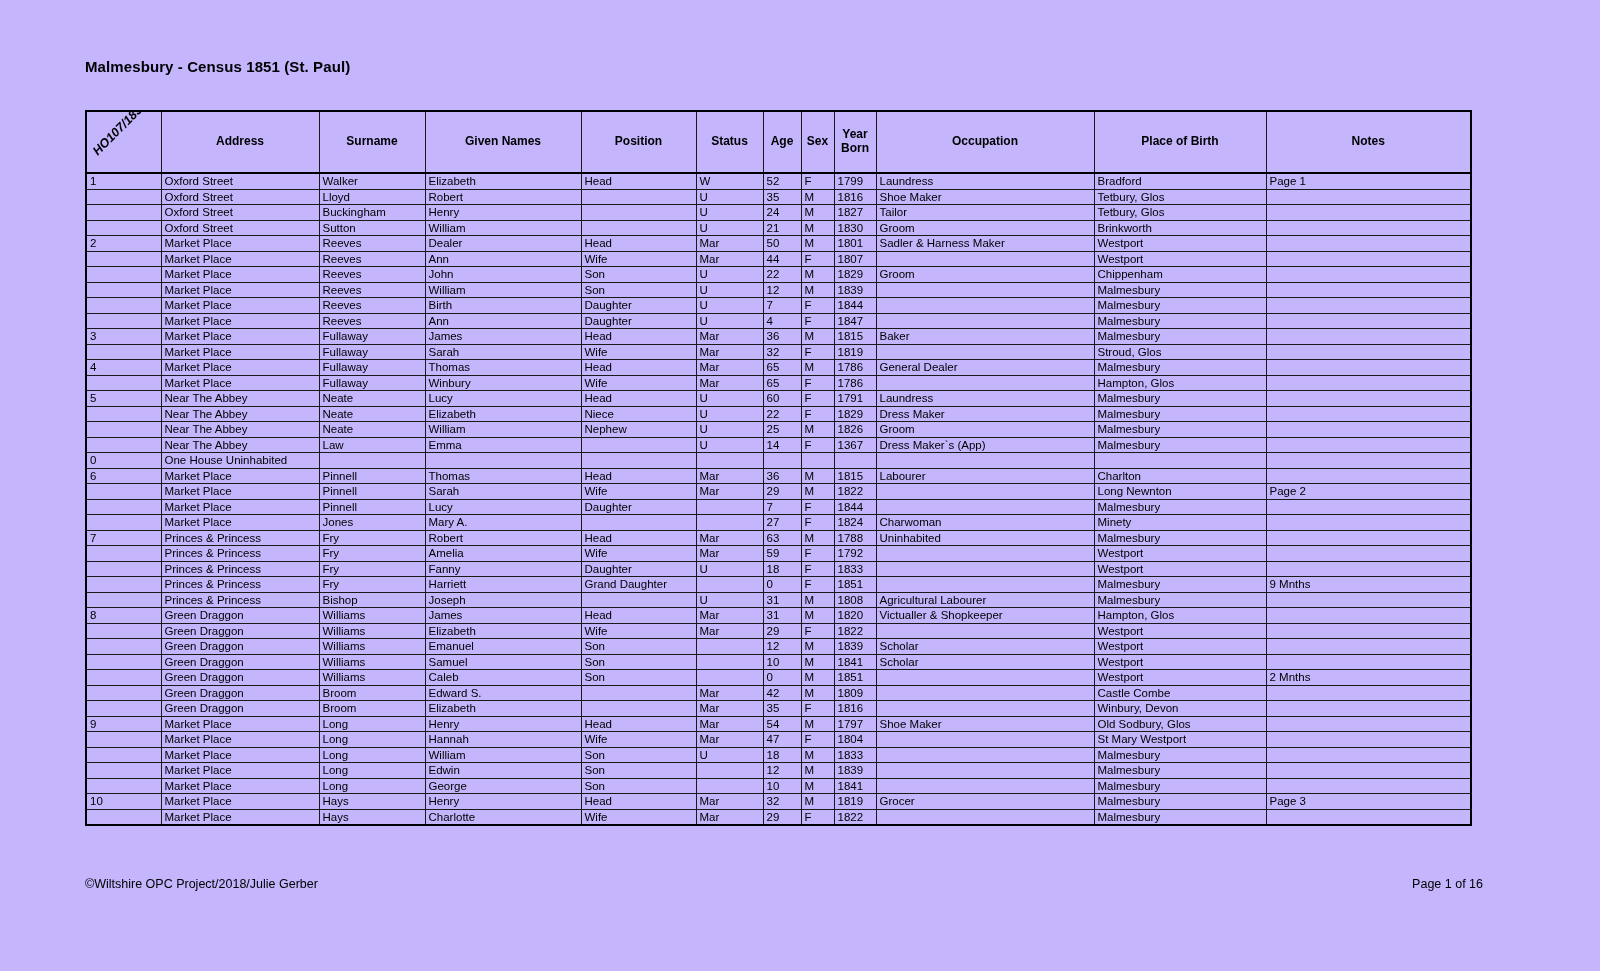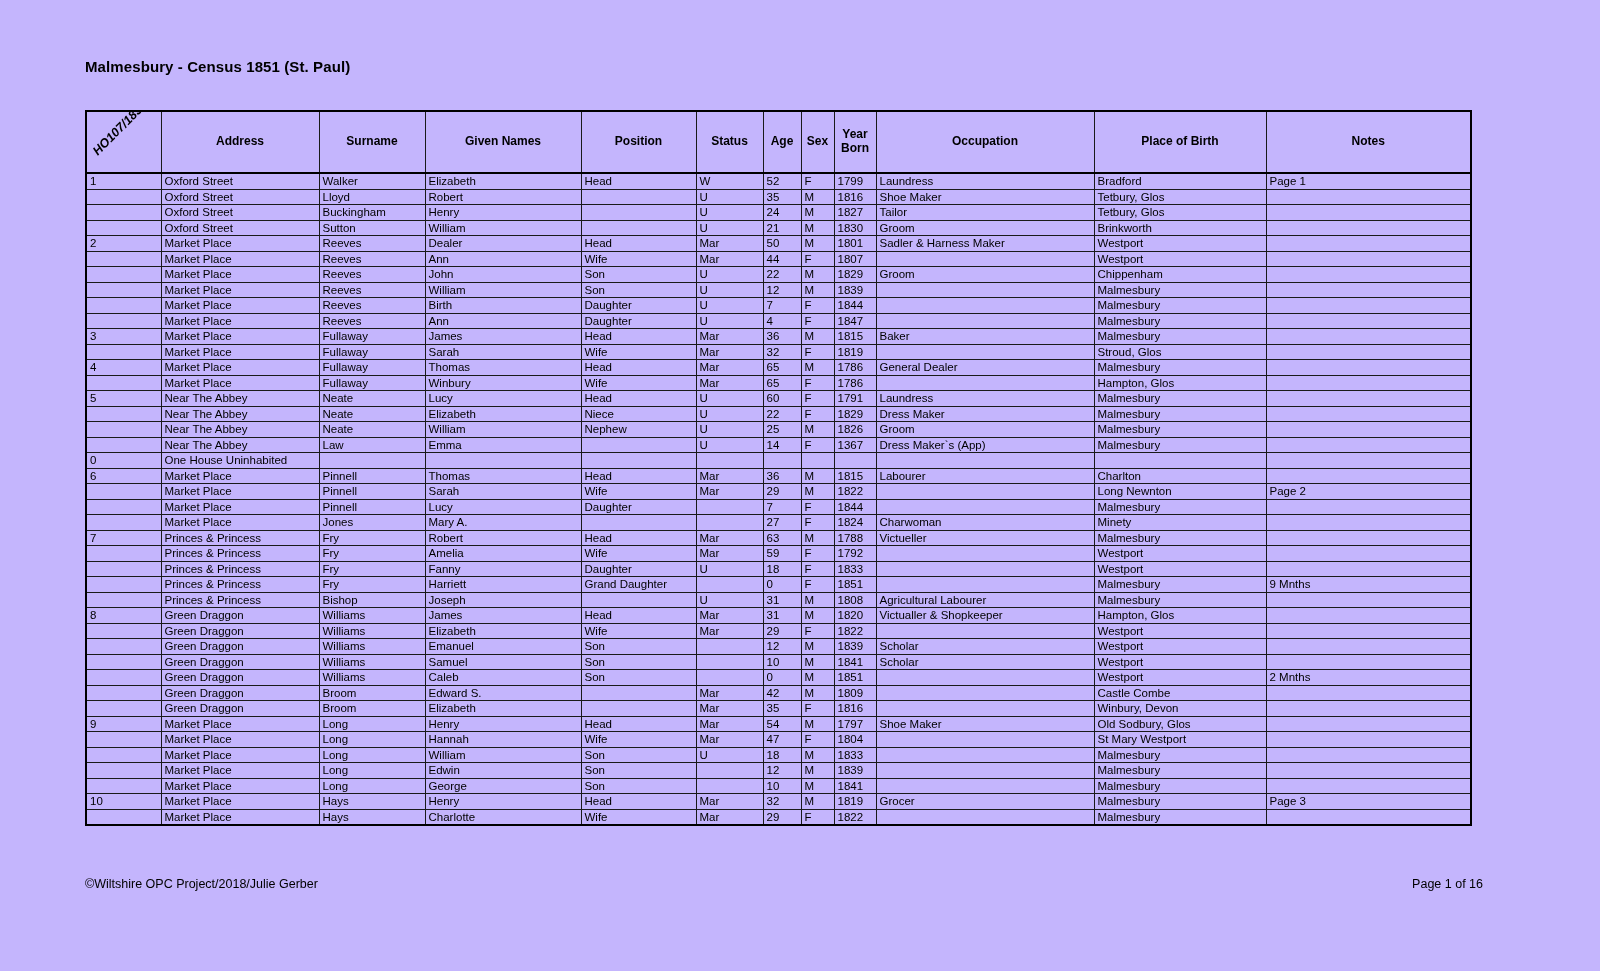--- a/index.html
+++ b/index.html
@@ -455,21 +455,21 @@
         <tr>
           <td>7</td>
           <td>Princes &amp; Princess</td>
           <td>Fry</td>
           <td>Robert</td>
           <td>Head</td>
           <td>Mar</td>
           <td>63</td>
           <td>M</td>
           <td>1788</td>
-          <td>Victueller</td>
+          <td>Uninhabited</td>
           <td>Malmesbury</td>
           <td></td>
         </tr>
         <tr>
           <td></td>
           <td>Princes &amp; Princess</td>
           <td>Fry</td>
           <td>Amelia</td>
           <td>Wife</td>
           <td>Mar</td>

